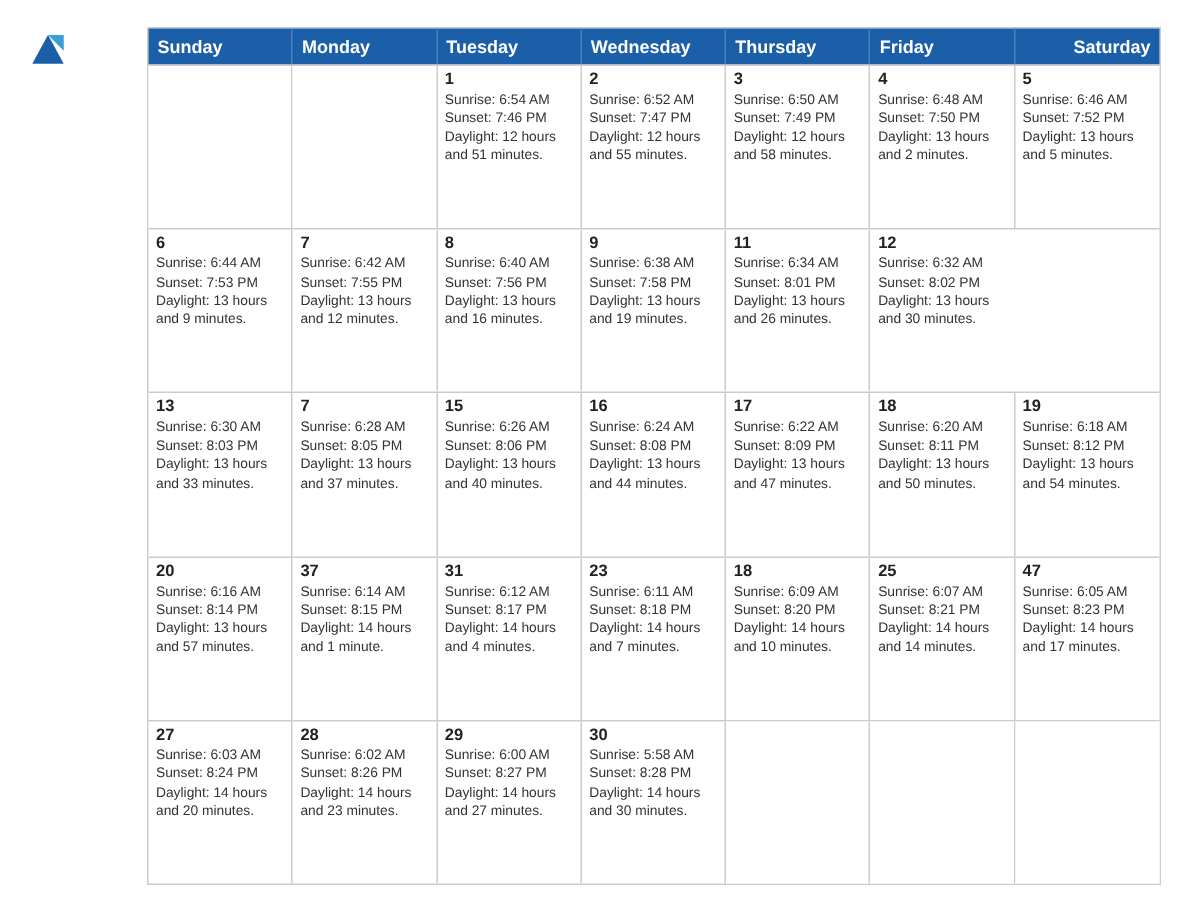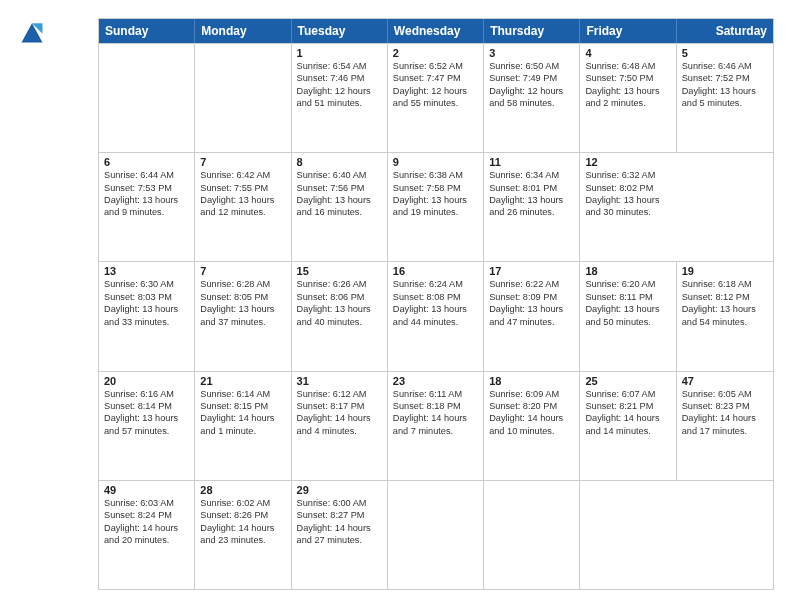--- a/index.html
+++ b/index.html
@@ -226,21 +226,21 @@
             <span class="day-num">19</span>
             <div class="cell-info">Sunrise: 6:18 AM<br>Sunset: 8:12 PM<br>Daylight: 13 hours and 54 minutes.</div>
           </div>
         </div>
         <div class="cal-row">
           <div class="cal-cell">
             <span class="day-num">20</span>
             <div class="cell-info">Sunrise: 6:16 AM<br>Sunset: 8:14 PM<br>Daylight: 13 hours and 57 minutes.</div>
           </div>
           <div class="cal-cell">
-            <span class="day-num">21</span>
+            <span class="day-num">37</span>
             <div class="cell-info">Sunrise: 6:14 AM<br>Sunset: 8:15 PM<br>Daylight: 14 hours and 1 minute.</div>
           </div>
           <div class="cal-cell">
             <span class="day-num">31</span>
             <div class="cell-info">Sunrise: 6:12 AM<br>Sunset: 8:17 PM<br>Daylight: 14 hours and 4 minutes.</div>
           </div>
           <div class="cal-cell">
             <span class="day-num">23</span>
             <div class="cell-info">Sunrise: 6:11 AM<br>Sunset: 8:18 PM<br>Daylight: 14 hours and 7 minutes.</div>
           </div>
@@ -252,30 +252,34 @@
             <span class="day-num">25</span>
             <div class="cell-info">Sunrise: 6:07 AM<br>Sunset: 8:21 PM<br>Daylight: 14 hours and 14 minutes.</div>
           </div>
           <div class="cal-cell">
             <span class="day-num">47</span>
             <div class="cell-info">Sunrise: 6:05 AM<br>Sunset: 8:23 PM<br>Daylight: 14 hours and 17 minutes.</div>
           </div>
         </div>
         <div class="cal-row">
           <div class="cal-cell">
-            <span class="day-num">49</span>
+            <span class="day-num">27</span>
             <div class="cell-info">Sunrise: 6:03 AM<br>Sunset: 8:24 PM<br>Daylight: 14 hours and 20 minutes.</div>
           </div>
           <div class="cal-cell">
             <span class="day-num">28</span>
             <div class="cell-info">Sunrise: 6:02 AM<br>Sunset: 8:26 PM<br>Daylight: 14 hours and 23 minutes.</div>
           </div>
           <div class="cal-cell">
             <span class="day-num">29</span>
             <div class="cell-info">Sunrise: 6:00 AM<br>Sunset: 8:27 PM<br>Daylight: 14 hours and 27 minutes.</div>
+          </div>
+          <div class="cal-cell">
+            <span class="day-num">30</span>
+            <div class="cell-info">Sunrise: 5:58 AM<br>Sunset: 8:28 PM<br>Daylight: 14 hours and 30 minutes.</div>
           </div>
           <div class="cal-cell empty"></div>
           <div class="cal-cell empty"></div>
           <div class="cal-cell empty"></div>
         </div>
       </div>
   </div>
 </div>
 
 </body></html>

